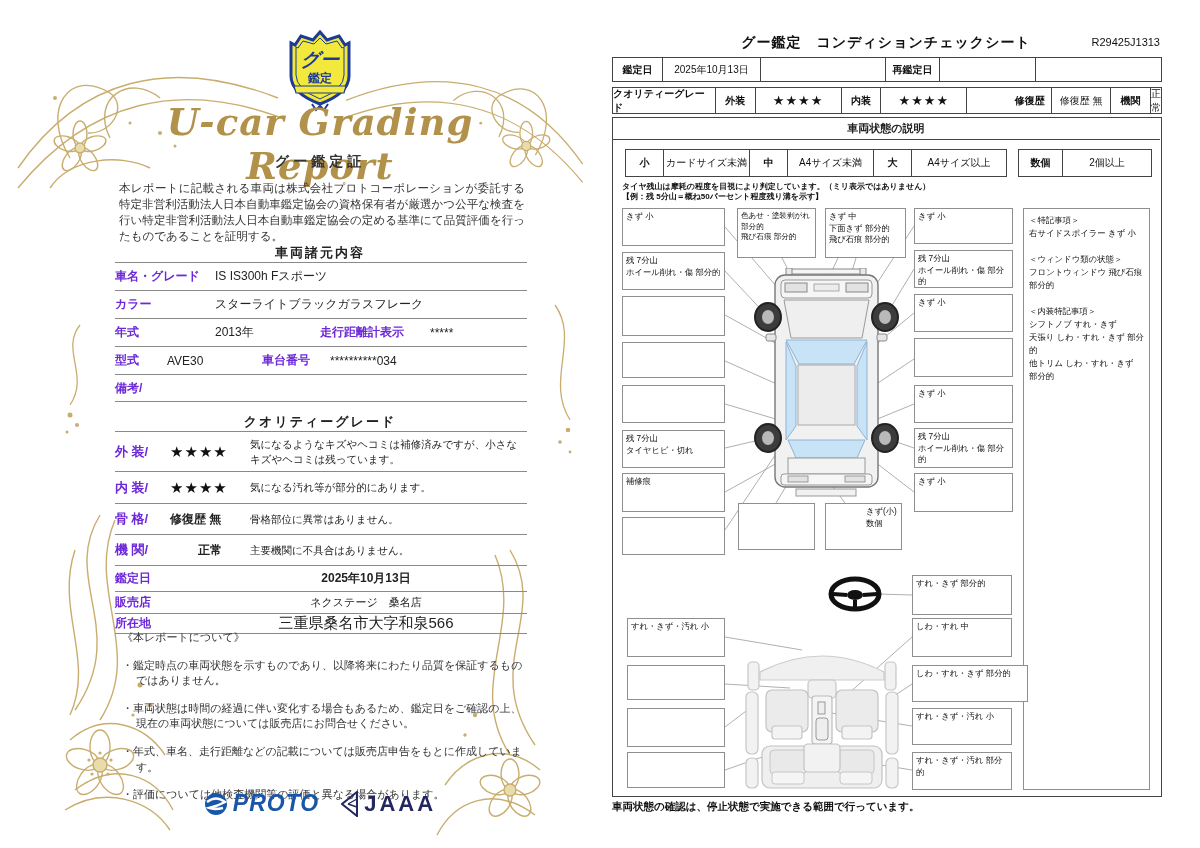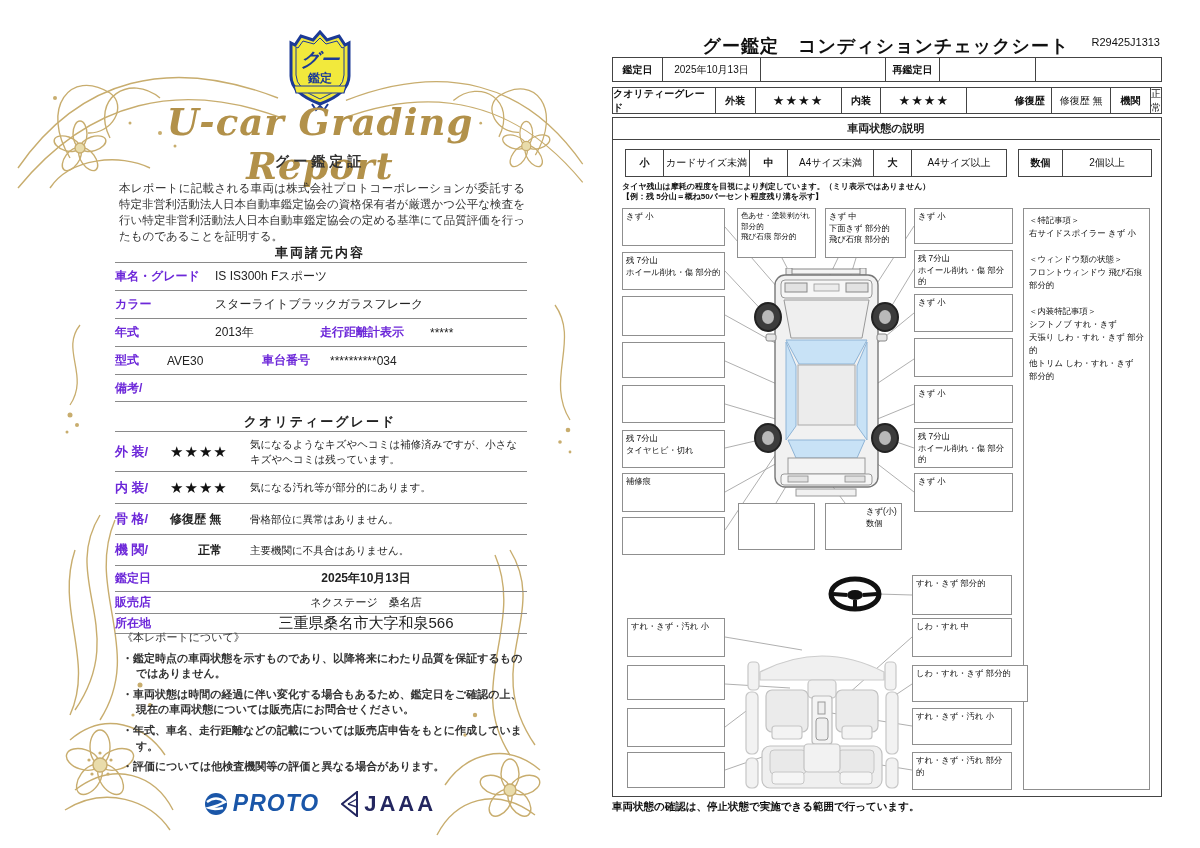--- a/index.html
+++ b/index.html
@@ -14,25 +14,25 @@
   .intro{font-family:"Liberation Serif",serif;font-size:11.5px;line-height:1.38;color:#333;
          text-align:justify;}
   .sec-h{font-size:13px;font-weight:bold;text-align:center;color:#222;letter-spacing:2px;}
   .ltable{border-top:1px solid #8a8a8a;}
   .lrow{display:flex;align-items:center;border-bottom:1px solid #8a8a8a;}
   .lrow .lab{font-weight:bold;font-size:12px;color:#6d28d9;}
   .lrow .val{font-size:12px;color:#222;}
   .stars{font-size:15px;letter-spacing:1px;color:#111;}
   .desc{font-size:10.5px;line-height:1.35;color:#222;}
   .notes{font-family:"Liberation Serif",serif;font-size:11px;line-height:1.42;color:#333;}
-  .notes li{margin:5px 0 1px 0;font-weight:bold;}
+  .notes li{margin:12px 0 1px 0;}
   .notes ul{margin:2px 0 0 0;padding-left:14px;list-style:none;}
   .notes li:before{content:"・";margin-left:-14px;}
   
-  .rt-title{font-size:18px;font-weight:bold;text-align:center;color:#111;letter-spacing:1px;}
+  .rt-title{font-size:14px;font-weight:bold;text-align:center;color:#111;letter-spacing:1px;}
   .rt-no{font-size:11px;color:#111;text-align:right;}
   .trow{display:flex;border:1px solid #444;background:#fff;}
   .tcell{border-right:1px solid #444;display:flex;align-items:center;justify-content:center;
          font-size:10px;color:#111;box-sizing:border-box;}
   .tcell:last-child{border-right:none;}
   .tcell.b{font-weight:bold;}
   .mainbox{border:1px solid #444;background:#fff;}
   .mb-head{position:absolute;left:612px;top:117px;width:548px;height:23px;line-height:23px;
            text-align:center;font-size:11px;font-weight:bold;border-bottom:1px solid #444;box-sizing:border-box;}
   .note8{font-size:8px;font-weight:bold;color:#111;line-height:1.3;}

